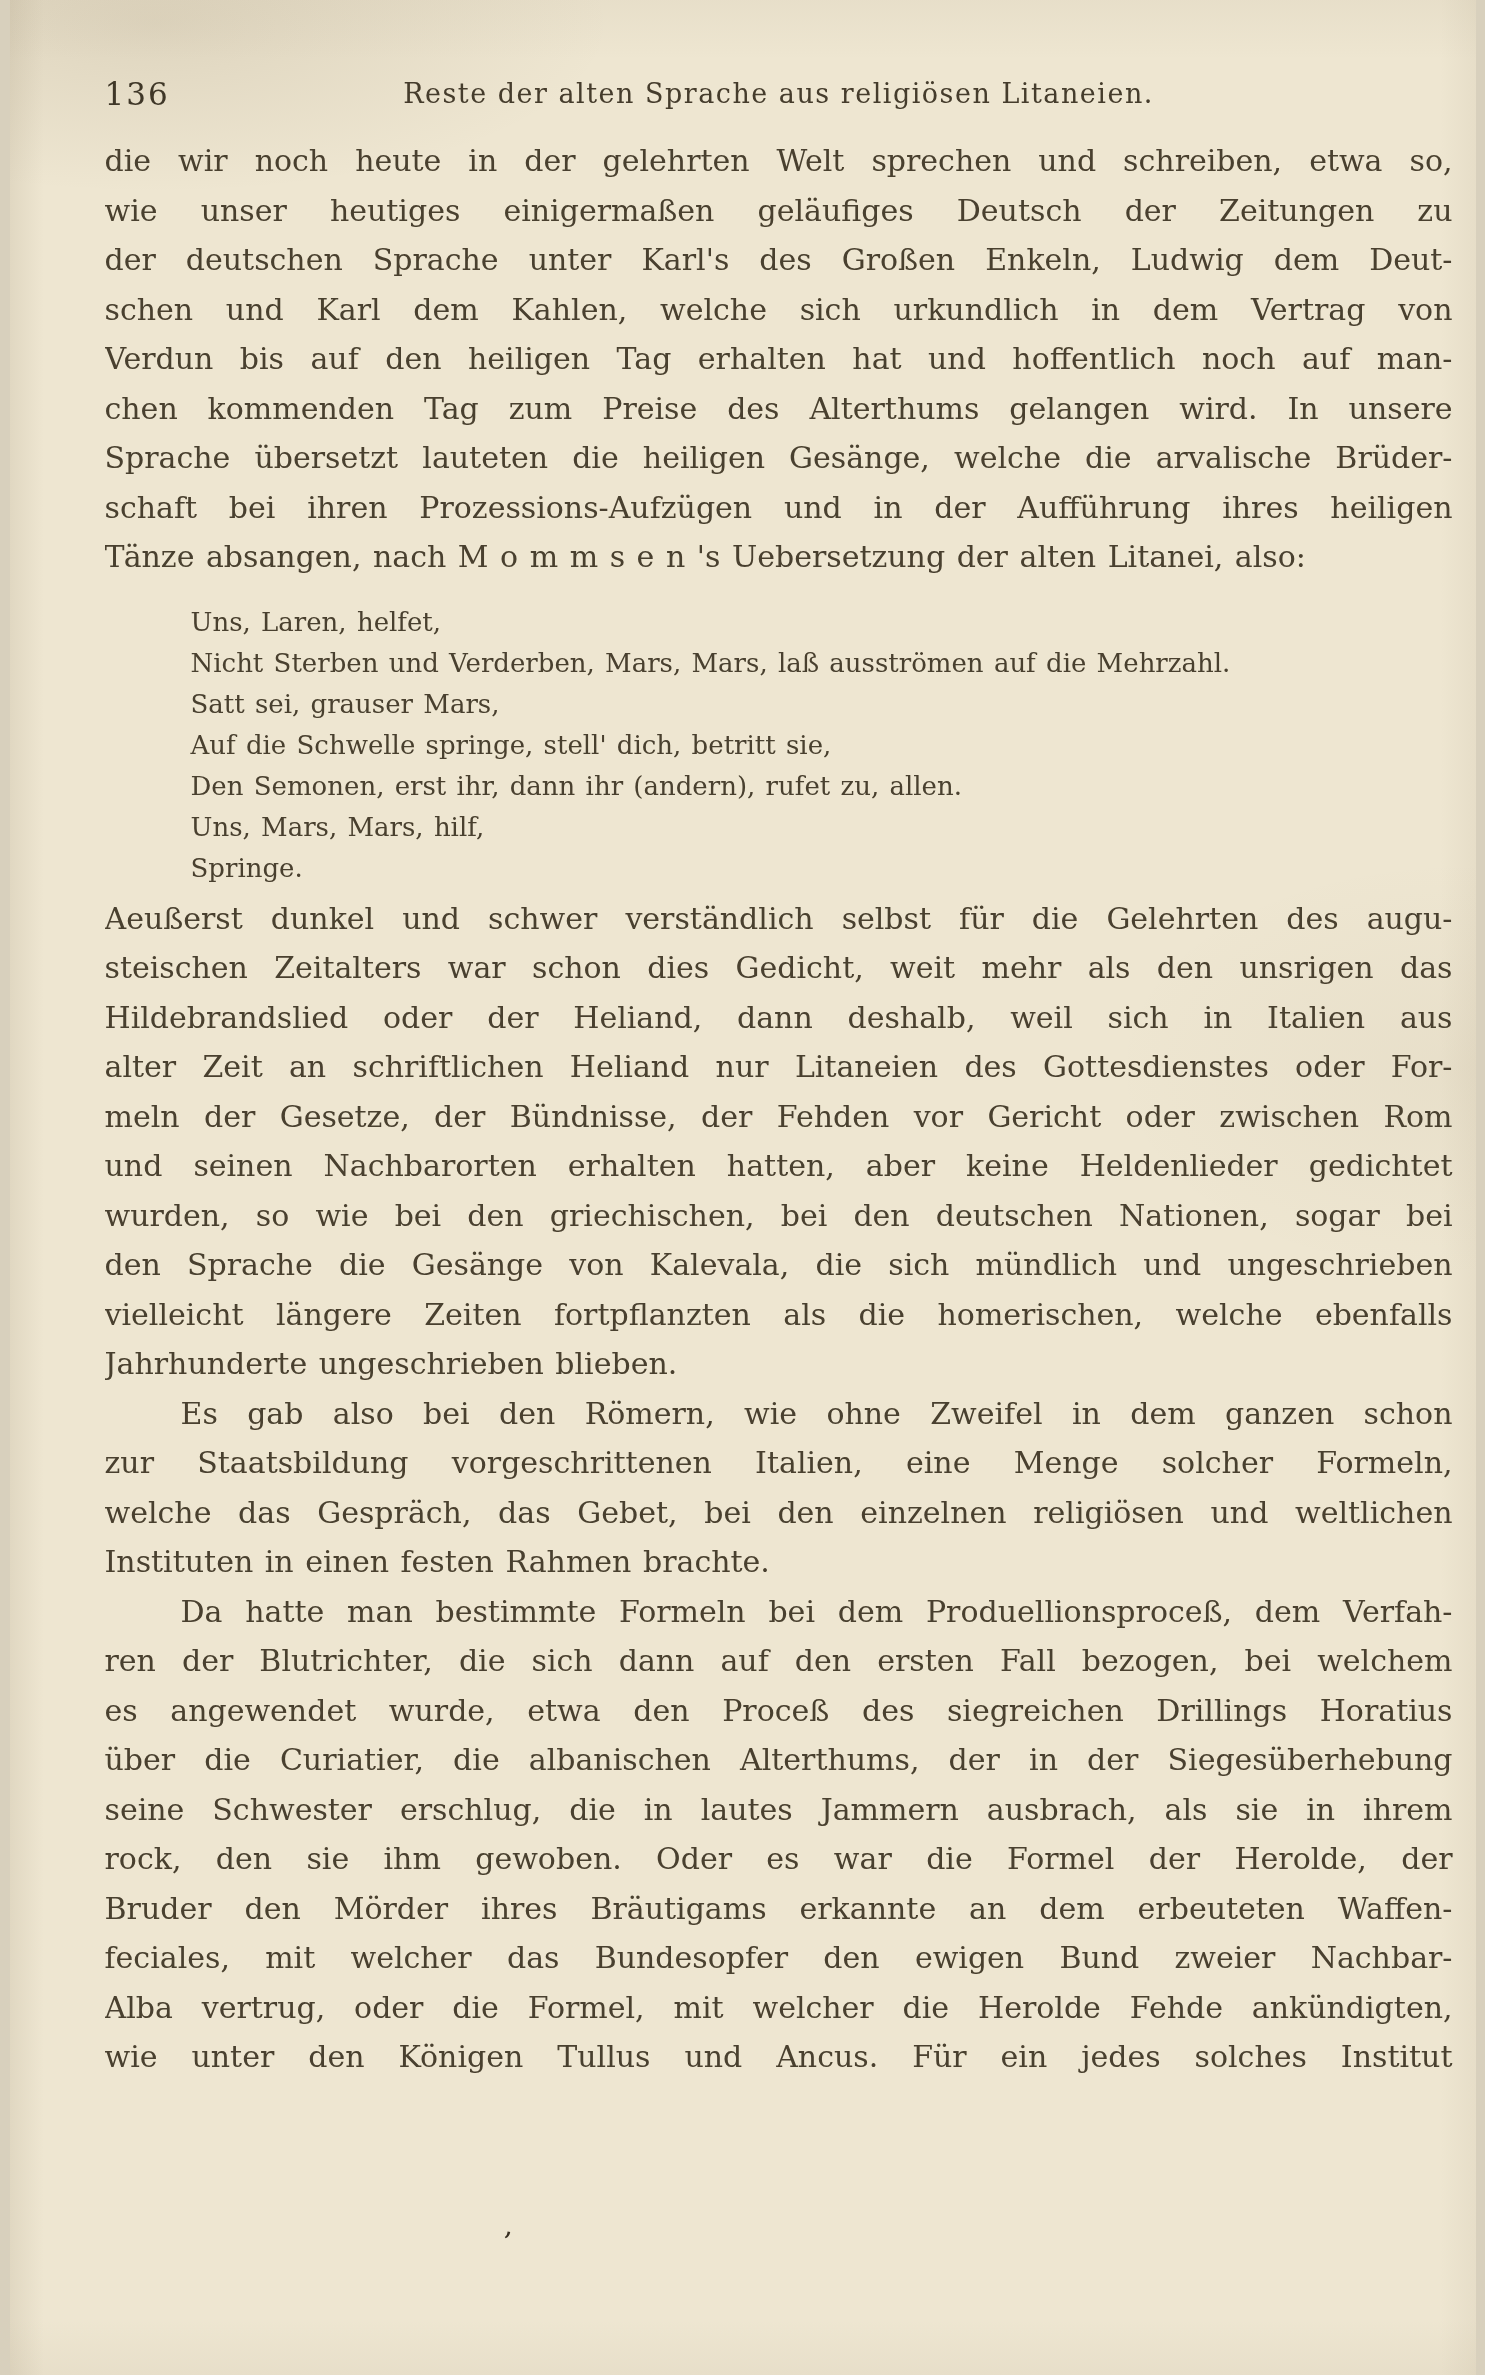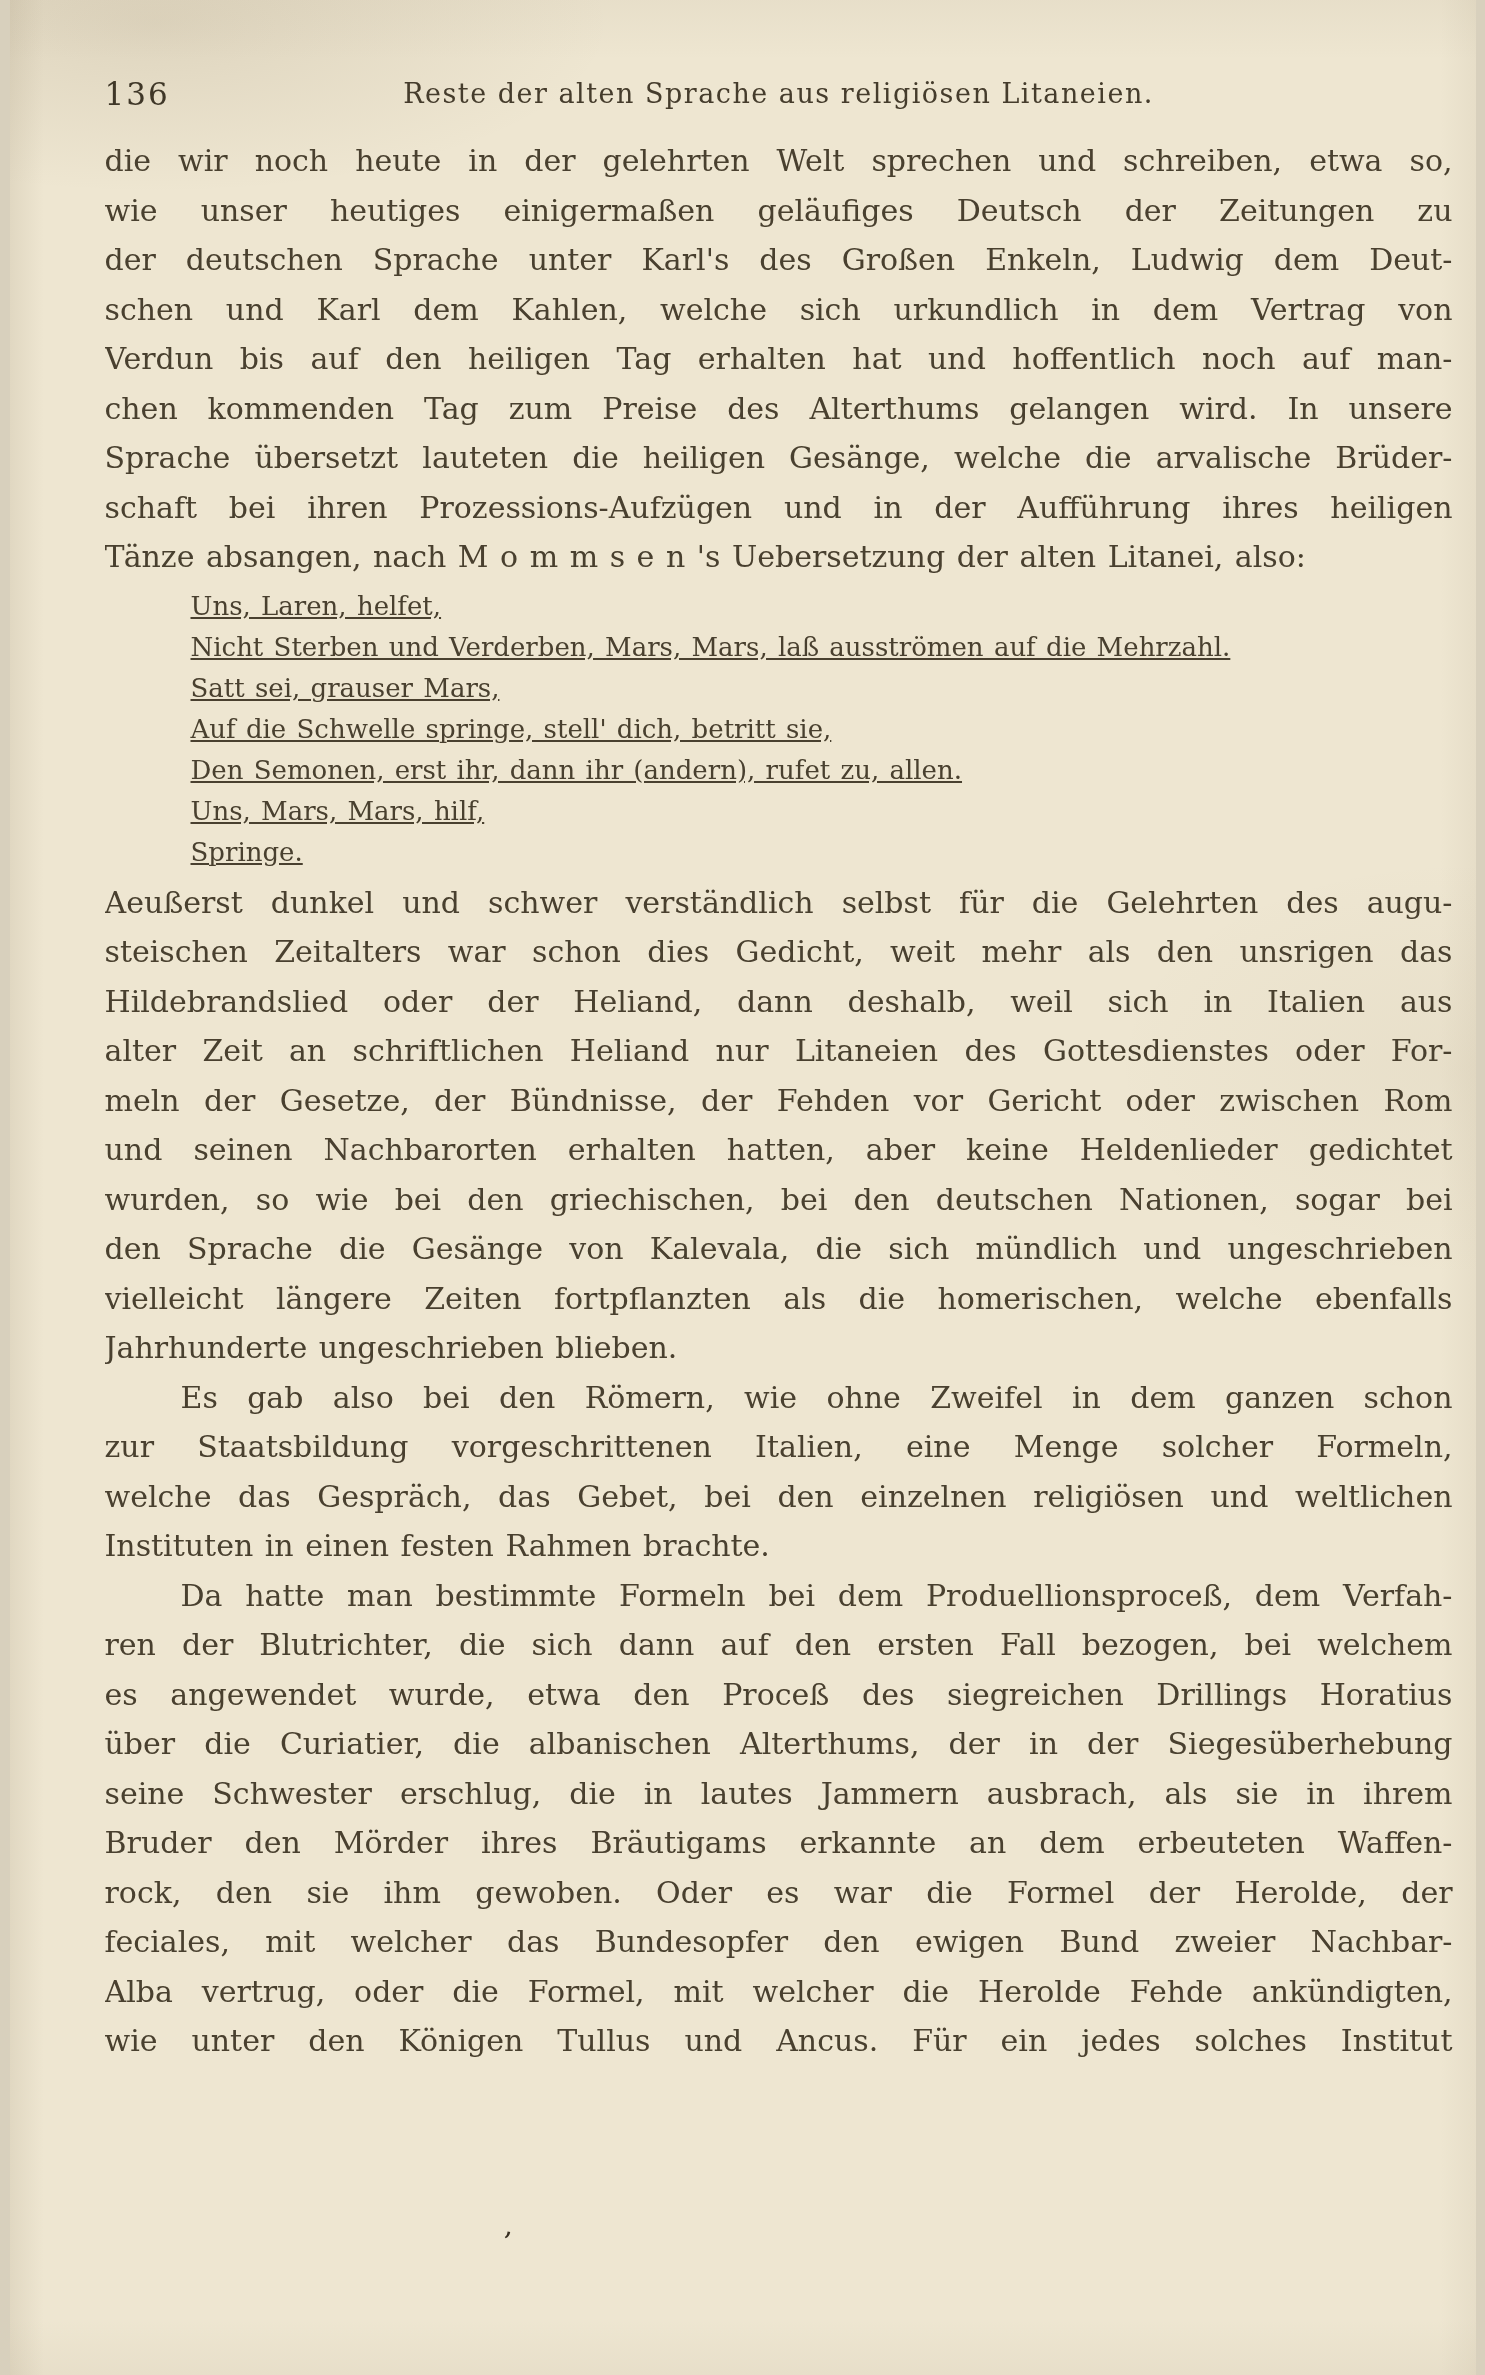--- a/index.html
+++ b/index.html
@@ -24,21 +24,21 @@
   .para { margin:0; }
   .line {
     height:49.5px; line-height:49.5px;
     font-size:30px;
     overflow:hidden;
     word-spacing:2px;
     white-space:normal;
   }
   .line.j { text-align:justify; text-align-last:justify; -moz-text-align-last:justify; }
   .para.indent .line:first-child { text-indent:76px; }
-  .para.verse { margin:4px 0 5px 0;text-decoration:underline; }
+  .para.verse { margin:20px 0 5px 0; }
   .para.verse .line {
     height:41px; line-height:41px;
     font-size:26px;
     padding-left:86px;
   }
   .ink-speck { position:absolute; left:492px; top:2226px; font-size:28px; color:#372f22; transform:rotate(8deg); }
 </style>
 </head>
 <body>
 
@@ -86,22 +86,22 @@
         <div class="line j">zur Staatsbildung vorgeschrittenen Italien, eine Menge solcher Formeln,</div>
         <div class="line j">welche das Gespräch, das Gebet, bei den einzelnen religiösen und weltlichen</div>
         <div class="line">Instituten in einen festen Rahmen brachte.</div>
       </div>
       <div class="para prose indent">
         <div class="line j">Da hatte man bestimmte Formeln bei dem Produellionsproceß, dem Verfah-</div>
         <div class="line j">ren der Blutrichter, die sich dann auf den ersten Fall bezogen, bei welchem</div>
         <div class="line j">es angewendet wurde, etwa den Proceß des siegreichen Drillings Horatius</div>
         <div class="line j">über die Curiatier, die albanischen Alterthums, der in der Siegesüberhebung</div>
         <div class="line j">seine Schwester erschlug, die in lautes Jammern ausbrach, als sie in ihrem</div>
+        <div class="line j">rock, den sie ihm gewoben.  Oder es war die Formel der Herolde, der</div>
         <div class="line j">Bruder den Mörder ihres Bräutigams erkannte an dem erbeuteten Waffen-</div>
-        <div class="line j">rock, den sie ihm gewoben.  Oder es war die Formel der Herolde, der</div>
         <div class="line j">feciales, mit welcher das Bundesopfer den ewigen Bund zweier Nachbar-</div>
         <div class="line j">Alba vertrug, oder die Formel, mit welcher die Herolde Fehde ankündigten,</div>
         <div class="line j">wie unter den Königen Tullus und Ancus.  Für ein jedes solches Institut</div>
       </div>
     </div>
 
   <span class="ink-speck">’</span>
 </div>
 
 </body></html>

